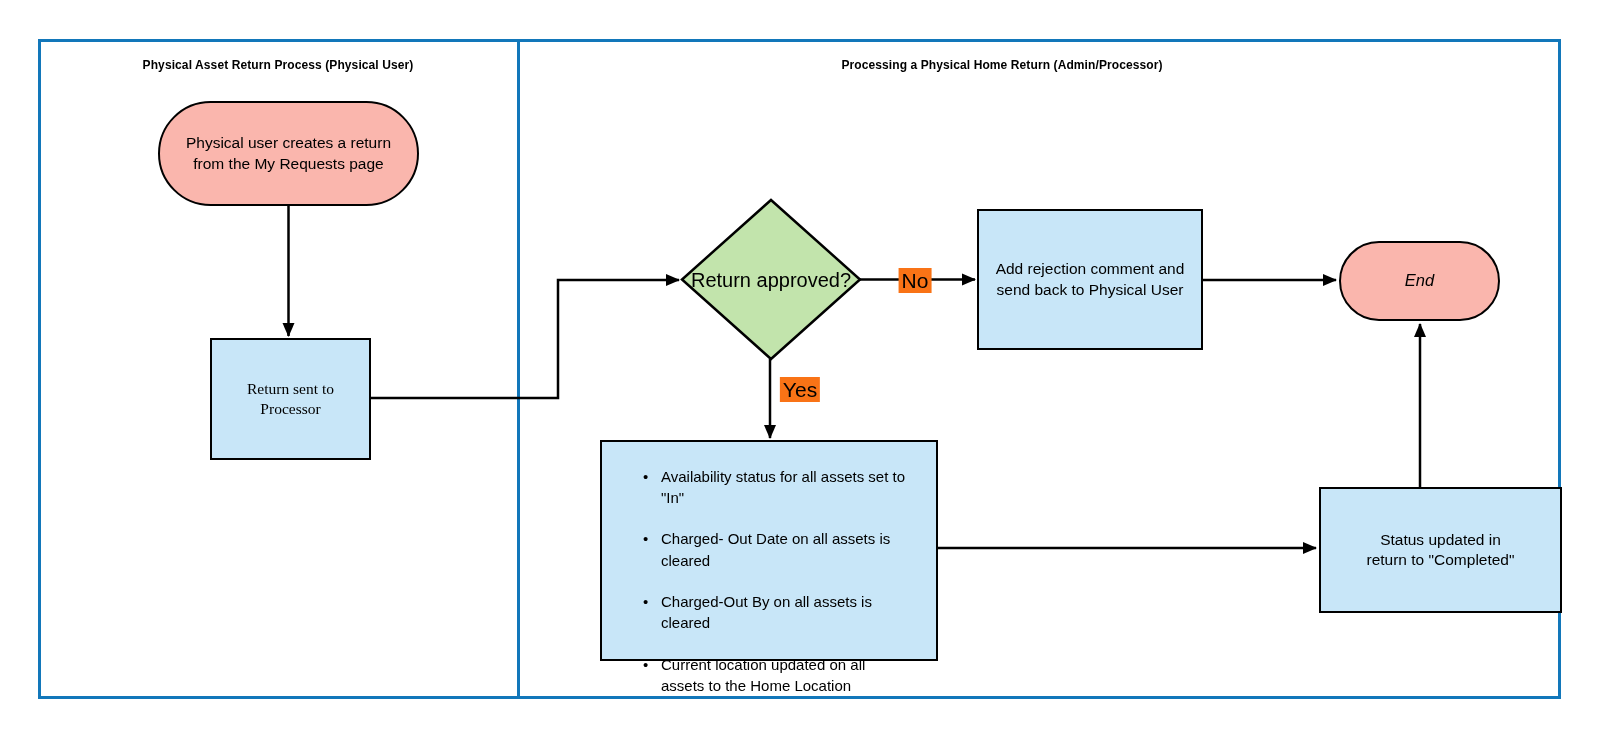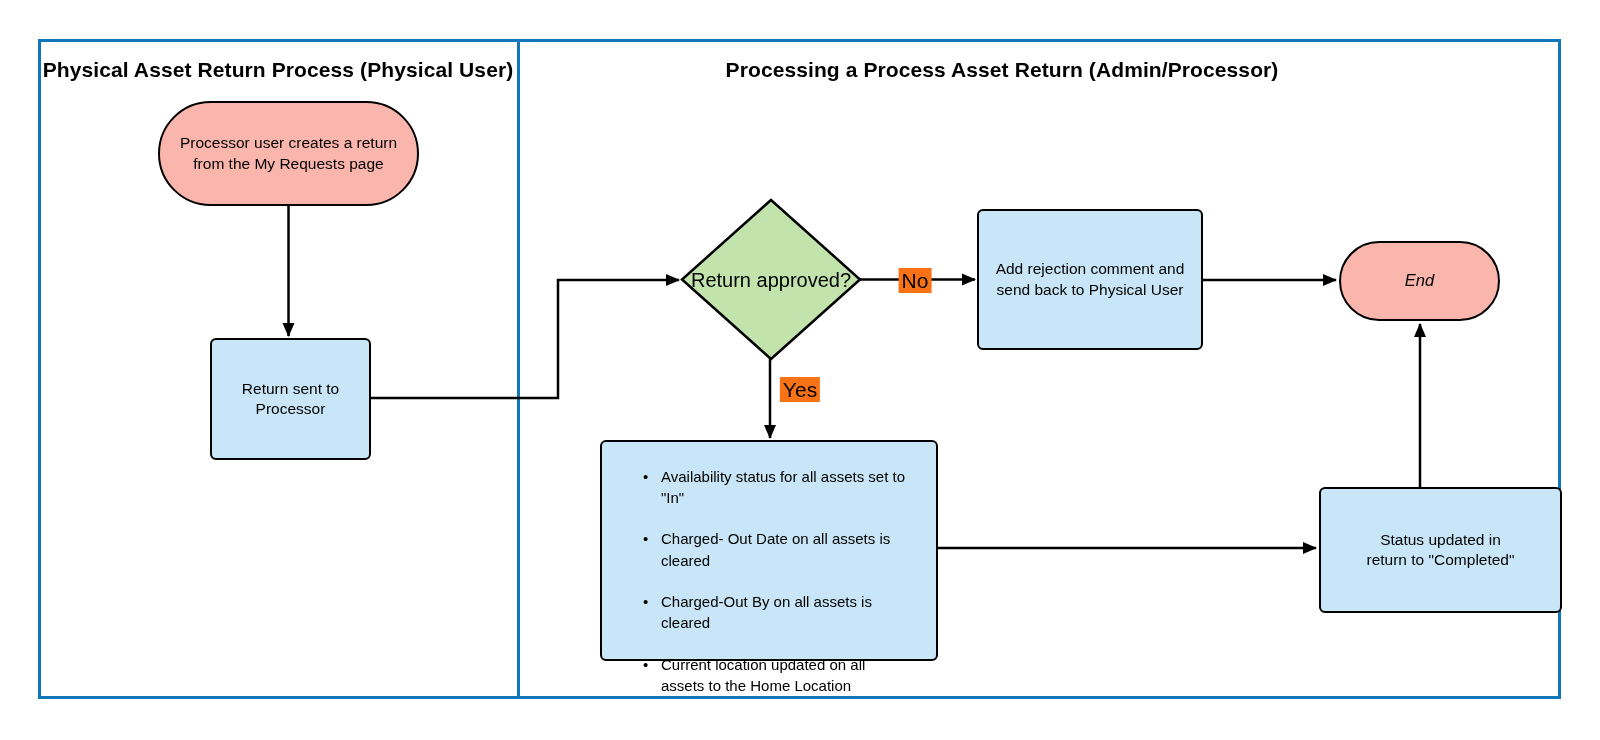--- a/index.html
+++ b/index.html
@@ -11,37 +11,37 @@
   }
   html,body{margin:0;padding:0;background:#ffffff;}
   body{font-family:"Liberation Sans", sans-serif;color:#000;}
   .stage{position:relative;width:1600px;height:740px;background:#fff;overflow:hidden;}
 
   .frame{position:absolute;left:38px;top:39px;width:1523px;height:660px;
          border:3px solid var(--lane-border);box-sizing:border-box;z-index:0;}
   .divider{position:absolute;left:517px;top:39px;width:3px;height:660px;
          background:var(--lane-border);z-index:0;}
 
-  .lane-title{position:absolute;top:58px;font-weight:bold;font-size:21px;
+  .lane-title{position:absolute;top:58px;font-weight:bold;font-size:12px;
          text-align:center;z-index:2;letter-spacing:0.1px;}
   .lane-title.left{left:38px;width:480px;}
   .lane-title.right{left:519px;width:966px;}
 
   svg.overlay{position:absolute;left:0;top:0;width:1600px;height:740px;z-index:1;}
   svg.overlay .edge{stroke:var(--line);stroke-width:2.5;fill:none;}
   svg.overlay .shape{stroke:var(--line);stroke-width:2.5;}
 
   .node{position:absolute;box-sizing:border-box;border:2.5px solid var(--line);
         display:flex;align-items:center;justify-content:center;text-align:center;
         white-space:pre-line;font-size:15.5px;line-height:1.3;z-index:2;}
   .terminator{background:var(--terminator-fill);}
-  .process{background:var(--process-fill);border-radius:6px;}
+  .process{background:var(--process-fill);}
 
   .node.start{left:158px;top:101px;width:261px;height:105px;border-radius:53px;}
-  .node.return-sent{left:210px;top:338px;width:161px;height:122px;}
+  .node.return-sent{left:210px;top:338px;width:161px;height:122px;font-family:Liberation Serif, serif;}
   .node.decision-label{left:682px;top:200px;width:178px;height:159px;
         background:transparent;border:none;font-size:20px;}
   .node.reject{left:977px;top:209px;width:226px;height:141px;}
   .node.end{left:1339px;top:241px;width:161px;height:80px;border-radius:40px;font-size:16.5px;font-style:italic;}
   .node.status{left:1319px;top:487px;width:243px;height:126px;}
 
   .node.actions{left:600px;top:440px;width:338px;height:221px;
         align-items:flex-start;justify-content:center;text-align:left;
         padding:4px 4px 0 6px;font-size:15px;}
   .actions ul{margin:0;padding:0;list-style:none;}
@@ -55,41 +55,41 @@
 </style>
 </head>
 <body>
 
 <div class="stage">
 
   <div class="frame"></div>
   <div class="divider"></div>
 
   <div class="lane-title left">Physical Asset Return Process (Physical User)</div>
-  <div class="lane-title right">Processing a Process Asset Return (Admin/Processor)</div>
+  <div class="lane-title right">Processing a Physical Home Return (Admin/Processor)</div>
 
   <svg class="overlay" viewBox="0 0 1600 740" xmlns="http://www.w3.org/2000/svg">
     <defs>
       <marker id="arrow" markerUnits="userSpaceOnUse" markerWidth="18" markerHeight="16" refX="14" refY="7" orient="auto">
         <path d="M1,1 L15,7 L1,13 z" fill="#000"></path>
       </marker>
     </defs>
 
     <polygon class="shape" style="fill:var(--decision-fill)" points="771,200 860,279.5 771,359 682,279.5"></polygon>
 
     <path class="edge" d="M288.5,206 L288.5,336" marker-end="url(#arrow)"></path>
     <path class="edge" d="M370,398 L558,398 L558,280 L679,280" marker-end="url(#arrow)"></path>
     <path class="edge" d="M860,279.5 L975,279.5" marker-end="url(#arrow)"></path>
     <path class="edge" d="M770,359 L770,438" marker-end="url(#arrow)"></path>
     <path class="edge" d="M1203,280 L1336,280" marker-end="url(#arrow)"></path>
     <path class="edge" d="M938,548 L1316,548" marker-end="url(#arrow)"></path>
     <path class="edge" d="M1420,487 L1420,324" marker-end="url(#arrow)"></path>
   </svg>
 
-  <div class="node terminator start">Processor user creates a return
+  <div class="node terminator start">Physical user creates a return
 from the My Requests page</div>
 
   <div class="node process return-sent">Return sent to
 Processor</div>
 
   <div class="node decision-label">Return approved?</div>
 
   <div class="node process reject">Add rejection comment and
 send back to Physical User</div>
 

